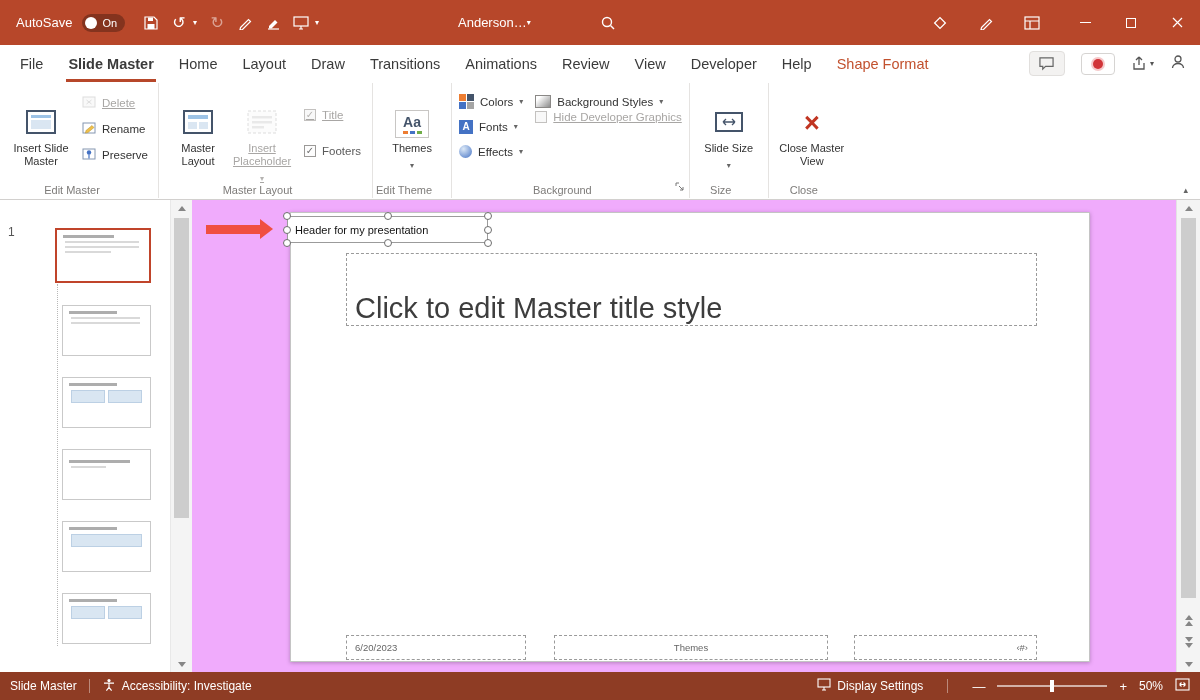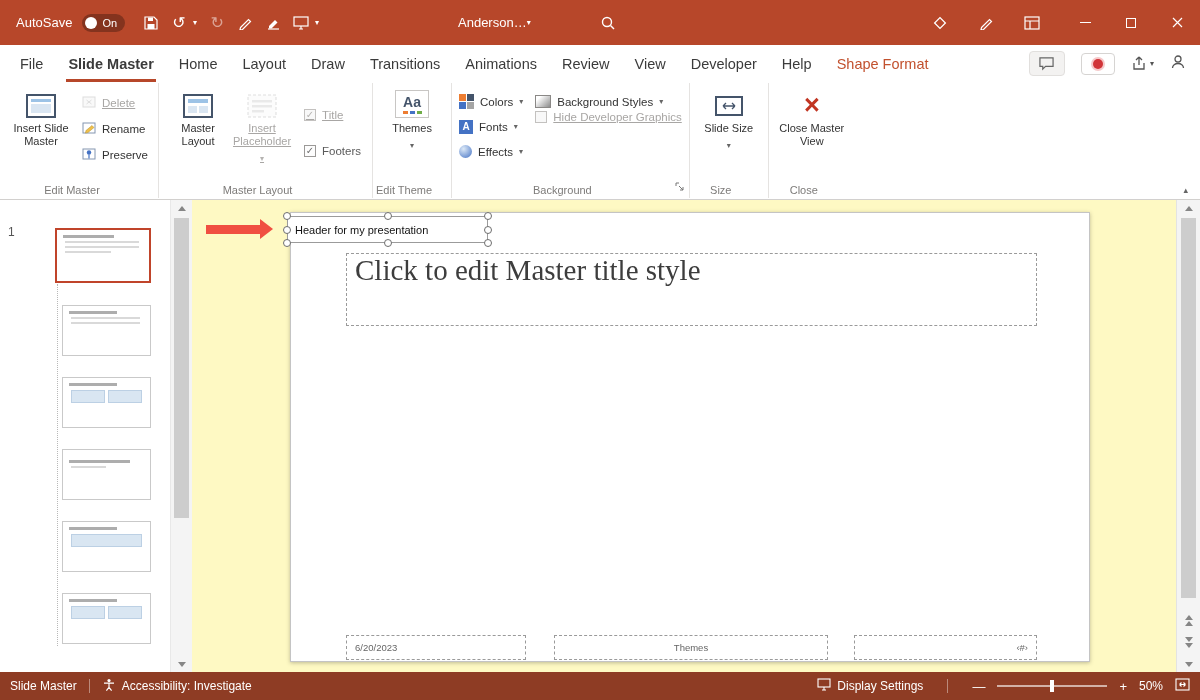--- a/index.html
+++ b/index.html
@@ -41,21 +41,21 @@
   .share-wrap{display:flex;align-items:center;gap:3px;}
   .chev-dark{font-size:8px;color:#555;}
 
   
   .ribbon{position:absolute;top:82px;left:0;right:0;height:118px;background:#fff;border-bottom:1px solid #d2d0ce;display:flex;align-items:stretch;padding:1px 2px;}
   .rgroup{position:relative;display:flex;border-right:1px solid #e5e3e1;padding:2px 7px 16px;}
   .glabel{position:absolute;bottom:2px;left:0;right:16px;text-align:center;font-size:11px;color:#7d7b79;white-space:nowrap;}
   .grow{display:flex;align-items:flex-start;}
   .bigbtn{display:flex;flex-direction:column;align-items:center;width:64px;padding-top:5px;gap:4px;font-size:11px;line-height:13px;text-align:center;color:#333;}
   .bigbtn .blabel{max-width:62px;}
-  .bicon{height:28px;display:flex;align-items:flex-end;justify-content:center;}
+  .bicon{height:28px;display:flex;align-items:flex-start;justify-content:center;margin-top:20px;}
   .smallcol{display:flex;flex-direction:column;gap:7px;margin-left:6px;padding-top:8px;}
   .smallbtn{display:flex;align-items:center;gap:6px;font-size:11.5px;height:19px;padding:0 3px;color:#333;}
   .disabled{color:#a8a6a4 !important;text-decoration:underline;}
   .disabled svg{opacity:.45;filter:grayscale(1);}
   .chev{font-size:8px;color:#666;}
   .disabled .chev{color:#b5b3b1;}
   .checkcol{display:flex;flex-direction:column;gap:24px;margin:24px 4px 0 10px;}
   .checkrow{display:flex;align-items:center;gap:6px;font-size:11.5px;color:#5a5a5a;}
   .checkbox{width:12px;height:12px;border:1px solid #9b9997;background:#fdfdfd;display:flex;align-items:center;justify-content:center;font-size:10px;line-height:10px;color:#6f6f6f;}
   .checkrow.disabled .checkbox{border-color:#c3c1bf;color:#b5b3b1;background:#f8f8f8;}
@@ -98,32 +98,32 @@
   .right-scroll{position:absolute;right:0;top:0;width:24px;height:472px;background:#f4f4f4;border-left:1px solid #e3e3e3;}
   .sb-btn{position:absolute;left:0;width:100%;height:16px;display:flex;align-items:center;justify-content:center;}
   .tri-up{width:0;height:0;border-left:4px solid transparent;border-right:4px solid transparent;border-bottom:5px solid #868686;}
   .tri-down{width:0;height:0;border-left:4px solid transparent;border-right:4px solid transparent;border-top:5px solid #868686;}
   .dbl{display:flex;flex-direction:column;gap:1px;align-items:center;}
   .sb-thumb{position:absolute;left:3px;width:15px;background:#cdcdcd;}
   .ts-thumb{top:18px;height:300px;}
   .rs-thumb{top:18px;height:380px;left:4px;width:15px;}
 
   
-  .canvas{position:absolute;left:192px;top:0;width:984px;height:472px;background:#fef9c3;overflow:hidden;}
+  .canvas{position:absolute;left:192px;top:0;width:984px;height:472px;background:#f0abfc;overflow:hidden;}
   .slide{position:absolute;left:98px;top:12px;width:800px;height:450px;background:#fff;border:1px solid #c4c4c4;box-shadow:0 1px 4px rgba(0,0,0,.25);}
   .annot-arrow{position:absolute;left:14px;top:19px;display:flex;align-items:center;}
   .arrow-tail{width:54px;height:9px;background:#f04f41;}
   .arrow-head{width:0;height:0;border-top:10px solid transparent;border-bottom:10px solid transparent;border-left:13px solid #f04f41;}
   .header-box{position:absolute;left:-4px;top:3px;width:201px;height:27px;background:#fff;border:1px solid #9b9b9b;display:flex;align-items:center;padding-left:7px;font-size:11px;color:#111;}
   .handle{position:absolute;width:8px;height:8px;border-radius:50%;background:#fff;border:1px solid #6e6e6e;}
   .h-tl{left:-5px;top:-5px;} .h-tm{left:50%;top:-5px;transform:translateX(-50%);} .h-tr{right:-5px;top:-5px;}
   .h-ml{left:-5px;top:50%;transform:translateY(-50%);} .h-mr{right:-5px;top:50%;transform:translateY(-50%);}
   .h-bl{left:-5px;bottom:-5px;} .h-bm{left:50%;bottom:-5px;transform:translateX(-50%);} .h-br{right:-5px;bottom:-5px;}
   .ph{position:absolute;border:1px dashed #9a9a9a;}
-  .title-ph{left:55px;top:40px;width:691px;height:73px;display:flex;align-items:flex-start;padding-left:8px;font-size:29px;color:#3d3d3d;font-family:Liberation Serif, serif;}
+  .title-ph{left:55px;top:40px;width:691px;height:73px;display:flex;align-items:flex-end;padding-left:8px;font-size:29px;color:#3d3d3d;}
   .body-ph{left:55px;top:121px;width:691px;height:297px;padding:7px 0 0 5px;color:#3c3c3c;}
   .lv1{font-size:18px;line-height:30px;}
   .lv2{font-size:15px;line-height:27px;padding-left:30px;}
   .lv3{font-size:13.5px;line-height:23px;padding-left:60px;}
   .lv4{font-size:12px;line-height:21px;padding-left:90px;}
   .lv5{font-size:11px;line-height:20px;padding-left:115px;}
   .date-ph{left:55px;top:422px;width:180px;height:25px;display:flex;align-items:center;padding-left:8px;font-size:9.5px;color:#666;}
   .footer-ph{left:263px;top:422px;width:274px;height:25px;display:flex;align-items:center;justify-content:center;font-size:9.5px;color:#666;}
   .num-ph{left:563px;top:422px;width:183px;height:25px;display:flex;align-items:center;justify-content:flex-end;padding-right:8px;font-size:9.5px;color:#666;}
 

